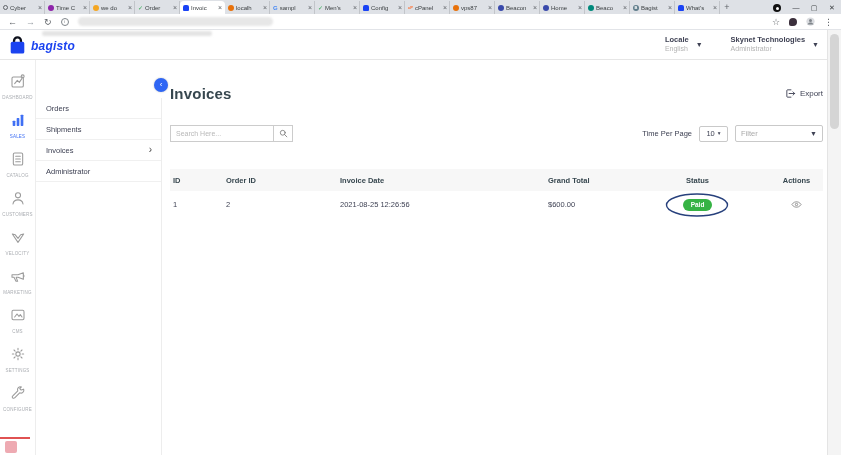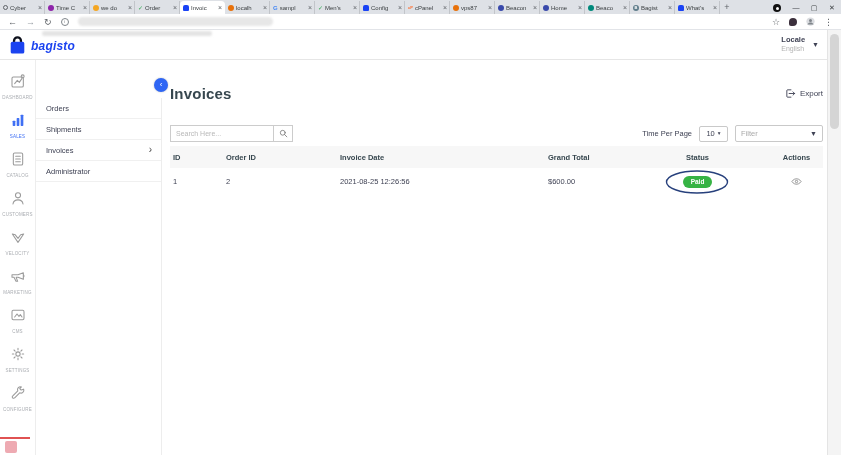--- a/index.html
+++ b/index.html
@@ -106,21 +106,21 @@
   .ipp-label { font-size:7.5px; color:#3f4254; }
   .ipp-select { width:29px; height:16px; border:1px solid #c9c9c9; border-radius:2px;
                 display:flex; align-items:center; justify-content:center; gap:3px;
                 font-size:7.5px; color:#3f4254; cursor:pointer; }
   .ipp-select .caret { font-size:5.5px; }
   .filter-select { width:88px; height:17px; border:1px solid #c9c9c9; border-radius:2px;
                    display:flex; align-items:center; justify-content:space-between;
                    padding:0 5px; cursor:pointer; }
   .filter-text { font-size:7.5px; color:#a9a9a9; }
 
-  .table { margin-top:4px; }
+  .table { margin-top:27px; }
   .thead, .trow { display:grid; grid-template-columns:53px 114px 208px 80px 145px 53px; align-items:center; }
   .thead { height:22px; background:#f7f7f7; }
   .th { font-size:7.5px; font-weight:bold; color:#37474f; padding-left:3px; }
   .trow { height:27px; }
   .td { font-size:7.5px; color:#3f4254; padding-left:3px; }
   .col-center { text-align:center; padding-left:0; display:flex; justify-content:center; }
   .badge-wrap { position:relative; display:inline-flex; align-items:center; justify-content:center; }
   .badge { border-radius:8px; padding:2.5px 8px; font-size:6.5px; font-weight:bold; color:#fff; }
   .annot { position:absolute; width:64px; height:24px; left:50%; top:50%;
            transform:translate(-50%,-50%); pointer-events:none; }
@@ -254,20 +254,27 @@
         <rect x="2" y="6.5" width="16" height="14" rx="2" fill="#1b43f0"></rect>
         <path d="M6.5 6.5V5.5a3.5 3.5 0 017 0v1" fill="none" stroke="#0b0e1a" stroke-width="1.6"></path>
       </svg>
       <span class="logo-text" id="logoText" style="color: rgb(27, 67, 240);">bagisto</span>
     </div>
     <div class="hdr-right">
       <div class="hdr-drop">
         <span class="lines">
           <span class="l1">Locale</span>
           <span class="l2">English</span>
+        </span>
+        <span class="caret">▼</span>
+      </div>
+      <div class="hdr-drop">
+        <span class="lines">
+          <span class="l1">Skynet Technologies</span>
+          <span class="l2">Administrator</span>
         </span>
         <span class="caret">▼</span>
       </div>
     </div>
   </div>
 
   <div class="iconbar" id="modules">
       <div class="mod">
         <span class="mod-icon"><svg viewBox="0 0 24 24">
             <rect x="3" y="6" width="17" height="15" rx="2"></rect>

